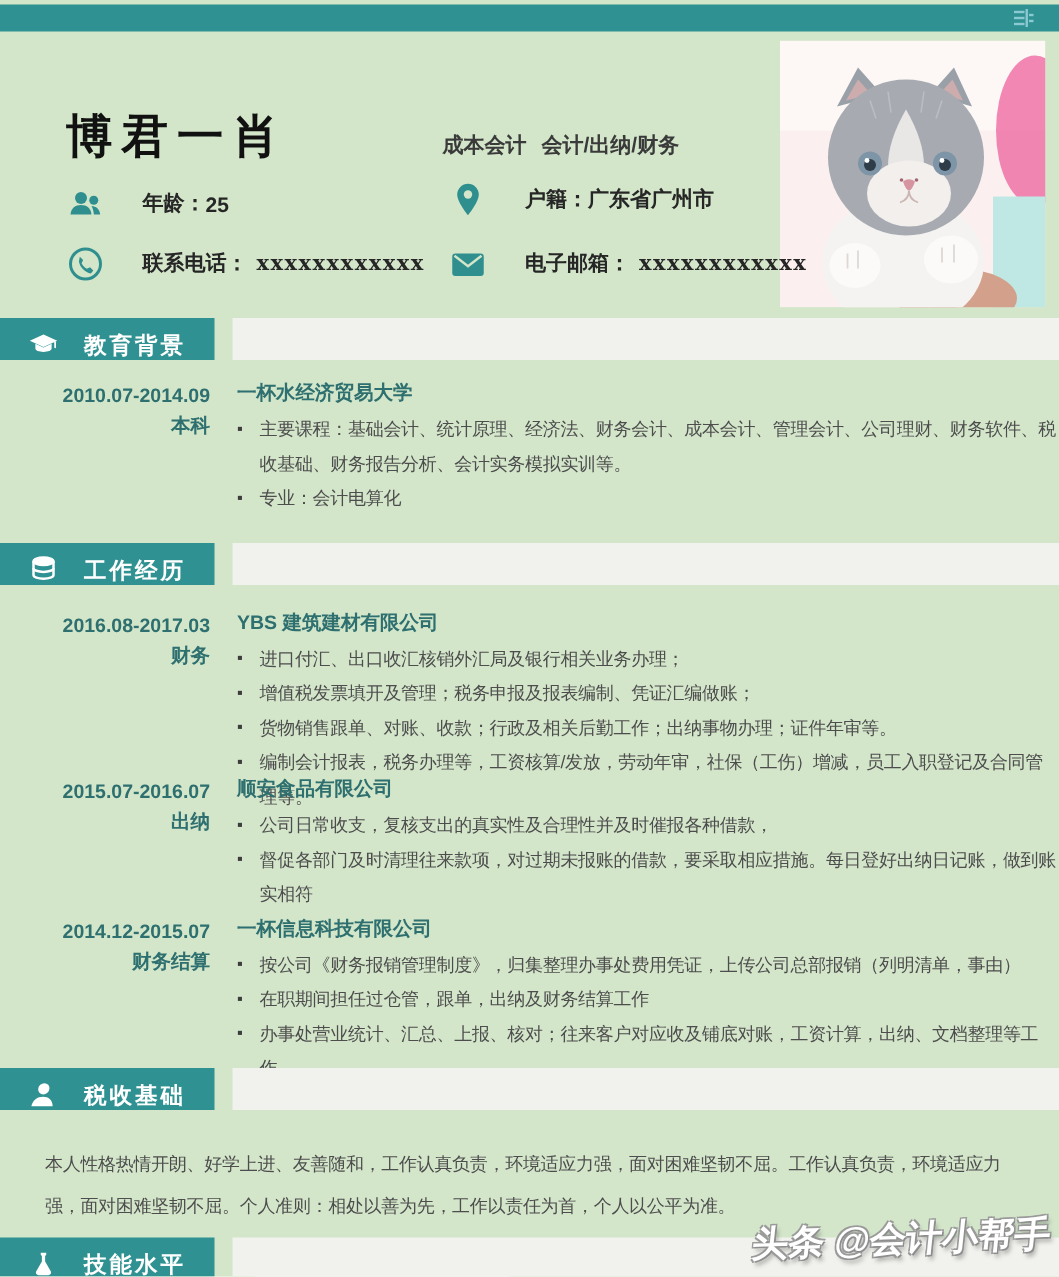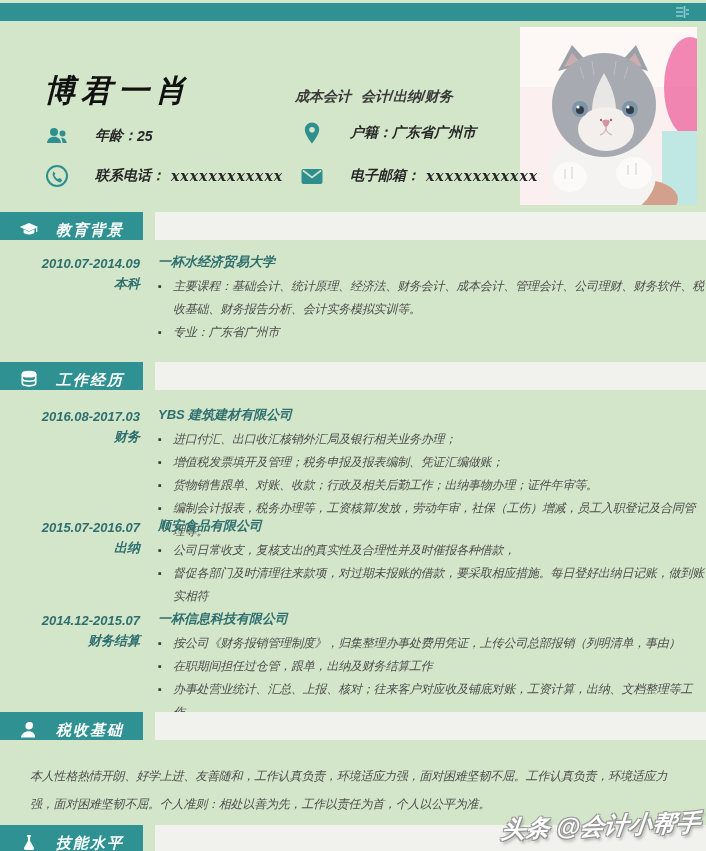--- a/index.html
+++ b/index.html
@@ -1,18 +1,18 @@
 <!DOCTYPE html>
 <html><head>
 <meta charset="utf-8">
 <style>
   * { margin:0; padding:0; box-sizing:border-box; }
   html,body { width:706px; }
   body { font-family:"Liberation Sans","DejaVu Sans",sans-serif; }
-  .page { position:relative; width:706px; height:851px; background:#d3e6ca; overflow:hidden;font-style:italic; }
+  .page { position:relative; width:706px; height:851px; background:#d3e6ca; overflow:hidden; }
 
   
   .topbar { position:absolute; left:0; top:3px; width:706px; height:18px; background:#2f9191; }
   .topbar-icon { position:absolute; right:16px; top:1px; width:16px; height:16px; opacity:.75; cursor:pointer; }
 
   
   .photo { position:absolute; left:520px; top:27px; width:177px; height:178px; overflow:hidden; }
 
   
   .name { position:absolute; left:44px; top:70px; font-family:"DejaVu Serif","Liberation Serif",serif; font-size:31px; font-weight:600; color:#111; letter-spacing:6px; }
@@ -187,21 +187,21 @@
 
   <div class="entry" style="top:252px;">
     <div class="pcol">
       <div>2010.07-2014.09</div>
       <div>本科</div>
     </div>
     <div class="rcol">
       <div class="org">一杯水经济贸易大学</div>
       <ul class="bullets">
         <li>主要课程：基础会计、统计原理、经济法、财务会计、成本会计、管理会计、公司理财、财务软件、税收基础、财务报告分析、会计实务模拟实训等。</li>
-        <li>专业：广东省广州市</li>
+        <li>专业：会计电算化</li>
       </ul>
     </div>
   </div>
 
   <div class="sec-head" style="top:362px;">
     <div class="sec-band"></div>
     <div class="sec-box">
       <span class="sicon">
         <svg viewBox="0 0 24 24" width="20" height="20">
             <g stroke="#fff" stroke-width="2" fill="none">

